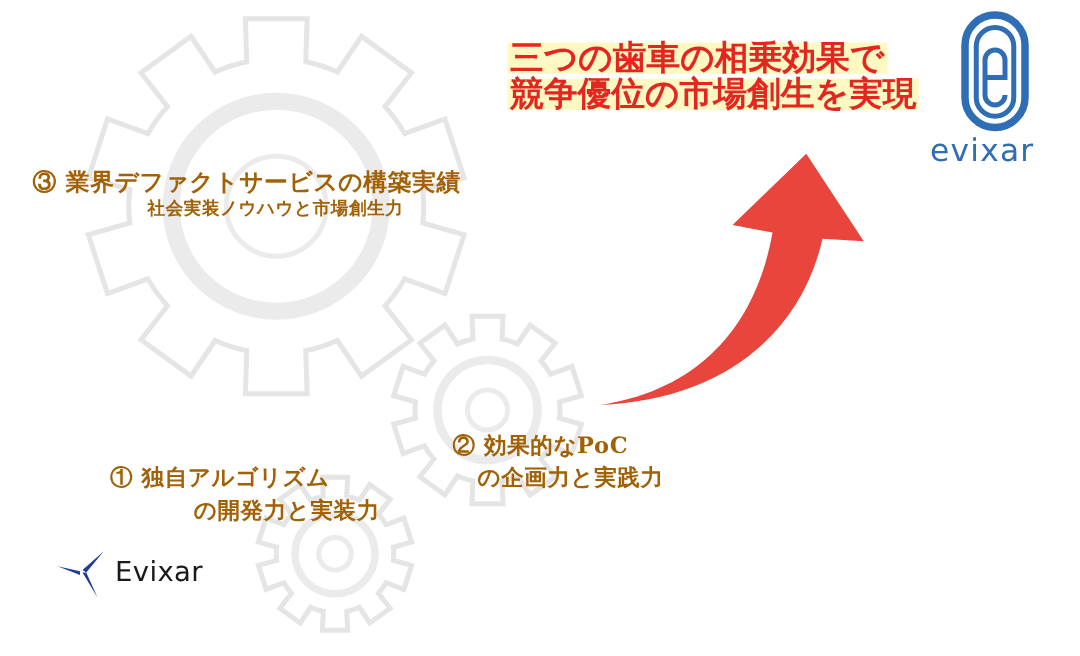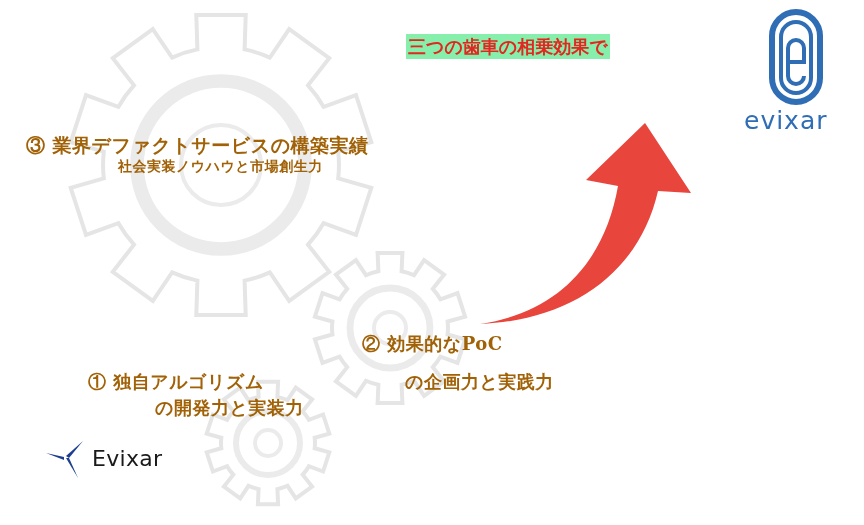--- a/index.html
+++ b/index.html
@@ -2,22 +2,22 @@
 <html><head>
 <meta charset="utf-8">
 <style>
   html, body { margin: 0; padding: 0; background: #ffffff; }
   body { width: 864px; height: 525px; position: relative; overflow: hidden;
          font-family: "DejaVu Serif", "Liberation Serif", serif; }
   #gears { position: absolute; left: 0; top: 0; width: 864px; height: 525px; }
   .txt { position: absolute; color: #a16207; font-weight: bold; white-space: nowrap;
          font-family: "DejaVu Serif", "Liberation Serif", serif; letter-spacing: 0.5px; }
   .hl { position: absolute; left: 406px; top: 34px; }
-  .hl span { display: inline-block; background: #86efac; color: #e3261f; font-weight: bold;
-             font-size: 18px; line-height: 25px; padding: 0 2px; margin-bottom: 4px;
+  .hl span { display: inline-block; background: #fef9c3; color: #e3261f; font-weight: bold;
+             font-size: 27px; line-height: 25px; padding: 0 2px; margin-bottom: 4px;
              font-family: "DejaVu Serif", "Liberation Serif", serif; }
   .logo-top { position: absolute; left: 740px; top: 6px; width: 110px; height: 130px; }
   .logo-top-word { position: absolute; left: 744px; top: 106px; font-size: 25px; color: #2f6db5;
                    font-family: "DejaVu Sans", "Liberation Sans", sans-serif; letter-spacing: 1px; }
   .logo-bottom { position: absolute; left: 42px; top: 436px; display: flex; align-items: center; }
   .logo-bottom-word { font-family: "DejaVu Sans", "Liberation Sans", sans-serif; font-size: 22px;
                       color: #1a1a1a; margin-left: 6px; letter-spacing: 0.3px; }
 </style>
 </head>
 <body>
@@ -38,27 +38,28 @@
         <path d="M258.6,396.9 L257.9,381.8 L278.1,381.8 L277.4,396.9 A47,47 0 0 1 287.5,400.2 L287.5,400.2 L295.8,387.6 L312.1,399.4 L302.7,411.3 A47,47 0 0 1 308.9,419.8 L308.9,419.8 L323.1,414.5 L329.3,433.7 L314.7,437.7 A47,47 0 0 1 314.7,448.3 L314.7,448.3 L329.3,452.3 L323.1,471.5 L308.9,466.2 A47,47 0 0 1 302.7,474.7 L302.7,474.7 L312.1,486.6 L295.8,498.4 L287.5,485.8 A47,47 0 0 1 277.4,489.1 L277.4,489.1 L278.1,504.2 L257.9,504.2 L258.6,489.1 A47,47 0 0 1 248.5,485.8 L248.5,485.8 L240.2,498.4 L223.9,486.6 L233.3,474.7 A47,47 0 0 1 227.1,466.2 L227.1,466.2 L212.9,471.5 L206.7,452.3 L221.3,448.3 A47,47 0 0 1 221.3,437.7 L221.3,437.7 L206.7,433.7 L212.9,414.5 L227.1,419.8 A47,47 0 0 1 233.3,411.3 L233.3,411.3 L223.9,399.4 L240.2,387.6 L248.5,400.2 A47,47 0 0 1 258.6,396.9 Z" fill="#ffffff" stroke="#e5e5e5" stroke-width="4" stroke-linejoin="miter"></path>
         <circle cx="268" cy="443" r="32" fill="none" stroke="#ebebeb" stroke-width="6"></circle>
         <circle cx="268" cy="443" r="13" fill="none" stroke="#ebebeb" stroke-width="4"></circle>
       </g>
     </g>
   <path id="arrow-path" d="M480,324 C560,312 605,260 618,186 L586,180 L645,123 L691,193 L658,191 C640,270 575,320 480,324 Z" fill="#e8453c"></path>
 </svg>
 
 <div class="hl">
   <span>三つの歯車の相乗効果で</span><br>
+  <span>競争優位の市場創生を実現</span>
 </div>
 
 <div class="txt" style="left:26px; top:133px; font-size:19px;">③ 業界デファクトサービスの構築実績</div>
 <div class="txt" style="left:118px; top:158px; font-size:14px;">社会実装ノウハウと市場創生力</div>
 
-<div class="txt" style="left:362px; top:332px; font-size:18px;">② 効果的なPoC</div>
-<div class="txt" style="left:405px; top:370px; font-size:18px;">の企画力と実践力</div>
+<div class="txt" style="left:362px; top:344px; font-size:18px;">② 効果的なPoC</div>
+<div class="txt" style="left:382px; top:370px; font-size:18px;">の企画力と実践力</div>
 
 <div class="txt" style="left:88px; top:370px; font-size:18px;">① 独自アルゴリズム</div>
 <div class="txt" style="left:135px; top:396px; font-size:18px;margin-left:20px;">の開発力と実装力</div>
 
 <svg class="logo-top" viewBox="0 0 110 130" xmlns="http://www.w3.org/2000/svg">
   <rect x="32" y="6" width="48" height="90" rx="24" ry="24" fill="none" stroke="#2f6db5" stroke-width="6"></rect>
   <rect x="41" y="16" width="30" height="71" rx="15" ry="15" fill="none" stroke="#2f6db5" stroke-width="4"></rect>
   <path d="M47,56 L64,56 L64,42 A8,8 0 0 0 48,42 L48,70 A8,8 0 0 0 64,70" fill="none" stroke="#2f6db5" stroke-width="4"></path>
 </svg>
 <div class="logo-top-word">evixar</div>

